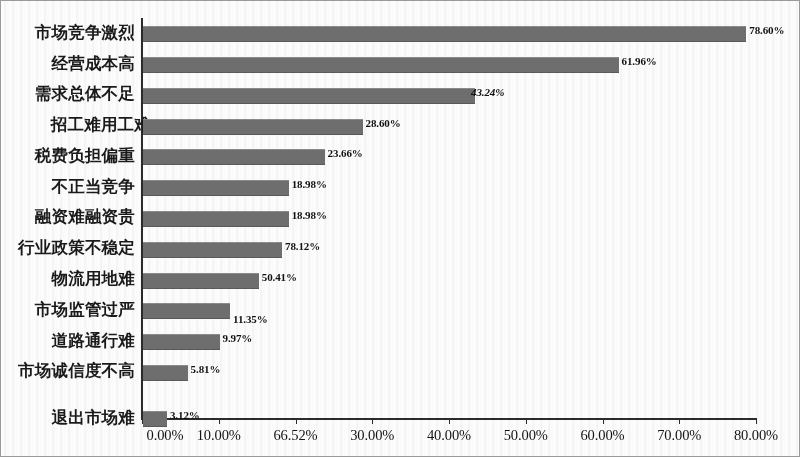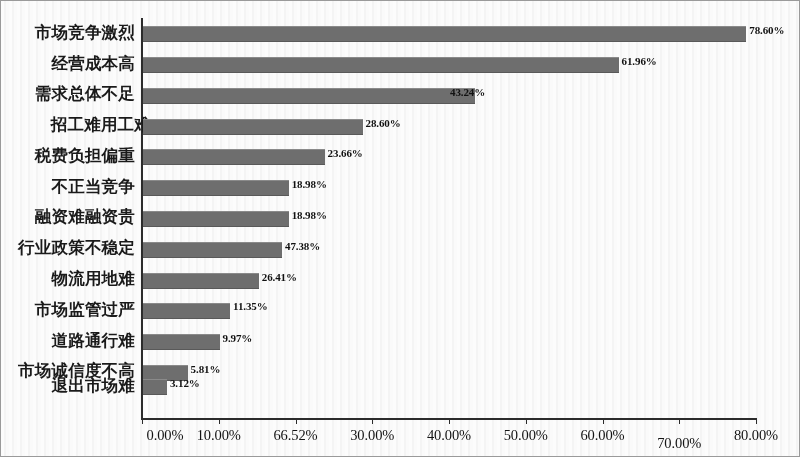--- a/index.html
+++ b/index.html
@@ -130,39 +130,39 @@
       <div class="x-tick-label" style="left: 294.5px;">66.52%</div>
       <div class="x-tick" style="left: 371.25px;"></div>
       <div class="x-tick-label" style="left: 371.25px;">30.00%</div>
       <div class="x-tick" style="left: 448px;"></div>
       <div class="x-tick-label" style="left: 448px;">40.00%</div>
       <div class="x-tick" style="left: 524.75px;"></div>
       <div class="x-tick-label" style="left: 524.75px;">50.00%</div>
       <div class="x-tick" style="left: 601.5px;"></div>
       <div class="x-tick-label" style="left: 601.5px;">60.00%</div>
       <div class="x-tick" style="left: 678.25px;"></div>
-      <div class="x-tick-label" style="left: 678.25px; margin-top: 8px;">70.00%</div>
+      <div class="x-tick-label" style="left: 678.25px;">70.00%</div>
       <div class="x-tick" style="left: 755px;"></div>
       <div class="x-tick-label" style="left: 755px;">80.00%</div>
     </div>
   <div id="rows-layer">
       <div class="cat-row" style="top: 17px;">
         <div class="cat-label" style="top: 6.88462px;">市场竞争激烈</div>
         <div class="bar" style="top: 8.38462px; width: 603.255px; background: rgb(110, 110, 110);"></div>
         <div class="bar-value" style="top: 7.38462px; left: 748.255px;">78.60%</div>
       </div>
       <div class="cat-row" style="top: 47.7692px;">
         <div class="cat-label" style="top: 6.88462px;">经营成本高</div>
         <div class="bar" style="top: 8.38462px; width: 475.543px; background: rgb(110, 110, 110);"></div>
         <div class="bar-value" style="top: 7.38462px; left: 620.543px;">61.96%</div>
       </div>
       <div class="cat-row" style="top: 78.5385px;">
         <div class="cat-label" style="top: 6.88462px;">需求总体不足</div>
         <div class="bar" style="top: 8.38462px; width: 331.867px; background: rgb(110, 110, 110);"></div>
-        <div class="bar-value" style="top: 7.38462px; left: 449px;">43.24%</div>
+        <div class="bar-value" style="top: 7.38462px; left: 470px; font-style: italic;">43.24%</div>
       </div>
       <div class="cat-row" style="top: 109.308px; padding-left: 16px;">
         <div class="cat-label" style="top: 6.88462px;">招工难用工难</div>
         <div class="bar" style="top: 8.38462px; width: 219.505px; background: rgb(110, 110, 110);"></div>
         <div class="bar-value" style="top: 7.38462px; left: 364.505px;">28.60%</div>
       </div>
       <div class="cat-row" style="top: 140.077px;">
         <div class="cat-label" style="top: 6.88462px;">税费负担偏重</div>
         <div class="bar" style="top: 8.38462px; width: 181.59px; background: rgb(110, 110, 110);"></div>
         <div class="bar-value" style="top: 7.38462px; left: 326.591px;">23.66%</div>
@@ -173,42 +173,42 @@
         <div class="bar-value" style="top: 7.38462px; left: 290.671px;">18.98%</div>
       </div>
       <div class="cat-row" style="top: 201.615px;">
         <div class="cat-label" style="top: 6.88462px;">融资难融资贵</div>
         <div class="bar" style="top: 8.38462px; width: 145.672px; background: rgb(110, 110, 110);"></div>
         <div class="bar-value" style="top: 7.38462px; left: 290.671px;">18.98%</div>
       </div>
       <div class="cat-row" style="top: 232.385px;">
         <div class="cat-label" style="top: 6.88462px;">行业政策不稳定</div>
         <div class="bar" style="top: 8.38462px; width: 138.994px; background: rgb(110, 110, 110);"></div>
-        <div class="bar-value" style="top: 7.38462px; left: 283.994px;">47.38%</div>
+        <div class="bar-value" style="top: 7.38462px; left: 283.994px;">78.12%</div>
       </div>
       <div class="cat-row" style="top: 263.154px;">
         <div class="cat-label" style="top: 6.88462px;">物流用地难</div>
         <div class="bar" style="top: 8.38462px; width: 115.739px; background: rgb(110, 110, 110);"></div>
-        <div class="bar-value" style="top: 7.38462px; left: 260.739px;">26.41%</div>
+        <div class="bar-value" style="top: 7.38462px; left: 260.739px;">50.41%</div>
       </div>
       <div class="cat-row" style="top: 293.923px;">
         <div class="cat-label" style="top: 6.88462px;">市场监管过严</div>
         <div class="bar" style="top: 8.38462px; width: 87.1112px; background: rgb(110, 110, 110);"></div>
-        <div class="bar-value" style="top: 6px; left: 232.111px;">11.35%</div>
+        <div class="bar-value" style="top: 19px; left: 232.111px;">11.35%</div>
       </div>
       <div class="cat-row" style="top: 324.692px;">
         <div class="cat-label" style="top: 6.88462px;">道路通行难</div>
         <div class="bar" style="top: 8.38462px; width: 76.5197px; background: rgb(110, 110, 110);"></div>
         <div class="bar-value" style="top: 7.38462px; left: 221.52px;">9.97%</div>
       </div>
       <div class="cat-row" style="top: 355.462px;">
         <div class="cat-label" style="top: 6.88462px;">市场诚信度不高</div>
         <div class="bar" style="top: 8.38462px; width: 44.5917px; background: rgb(110, 110, 110);"></div>
         <div class="bar-value" style="top: 7.38462px; left: 189.592px;">5.81%</div>
       </div>
-      <div class="cat-row" style="top: 370px;">
+      <div class="cat-row" style="top: 402px;">
         <div class="cat-label" style="top: 6.88462px;">退出市场难</div>
         <div class="bar" style="top: 8.38462px; width: 23.946px; background: rgb(110, 110, 110);"></div>
         <div class="bar-value" style="top: 7.38462px; left: 168.946px;">3.12%</div>
       </div>
     </div>
 
 </div>
 
 </body></html>

